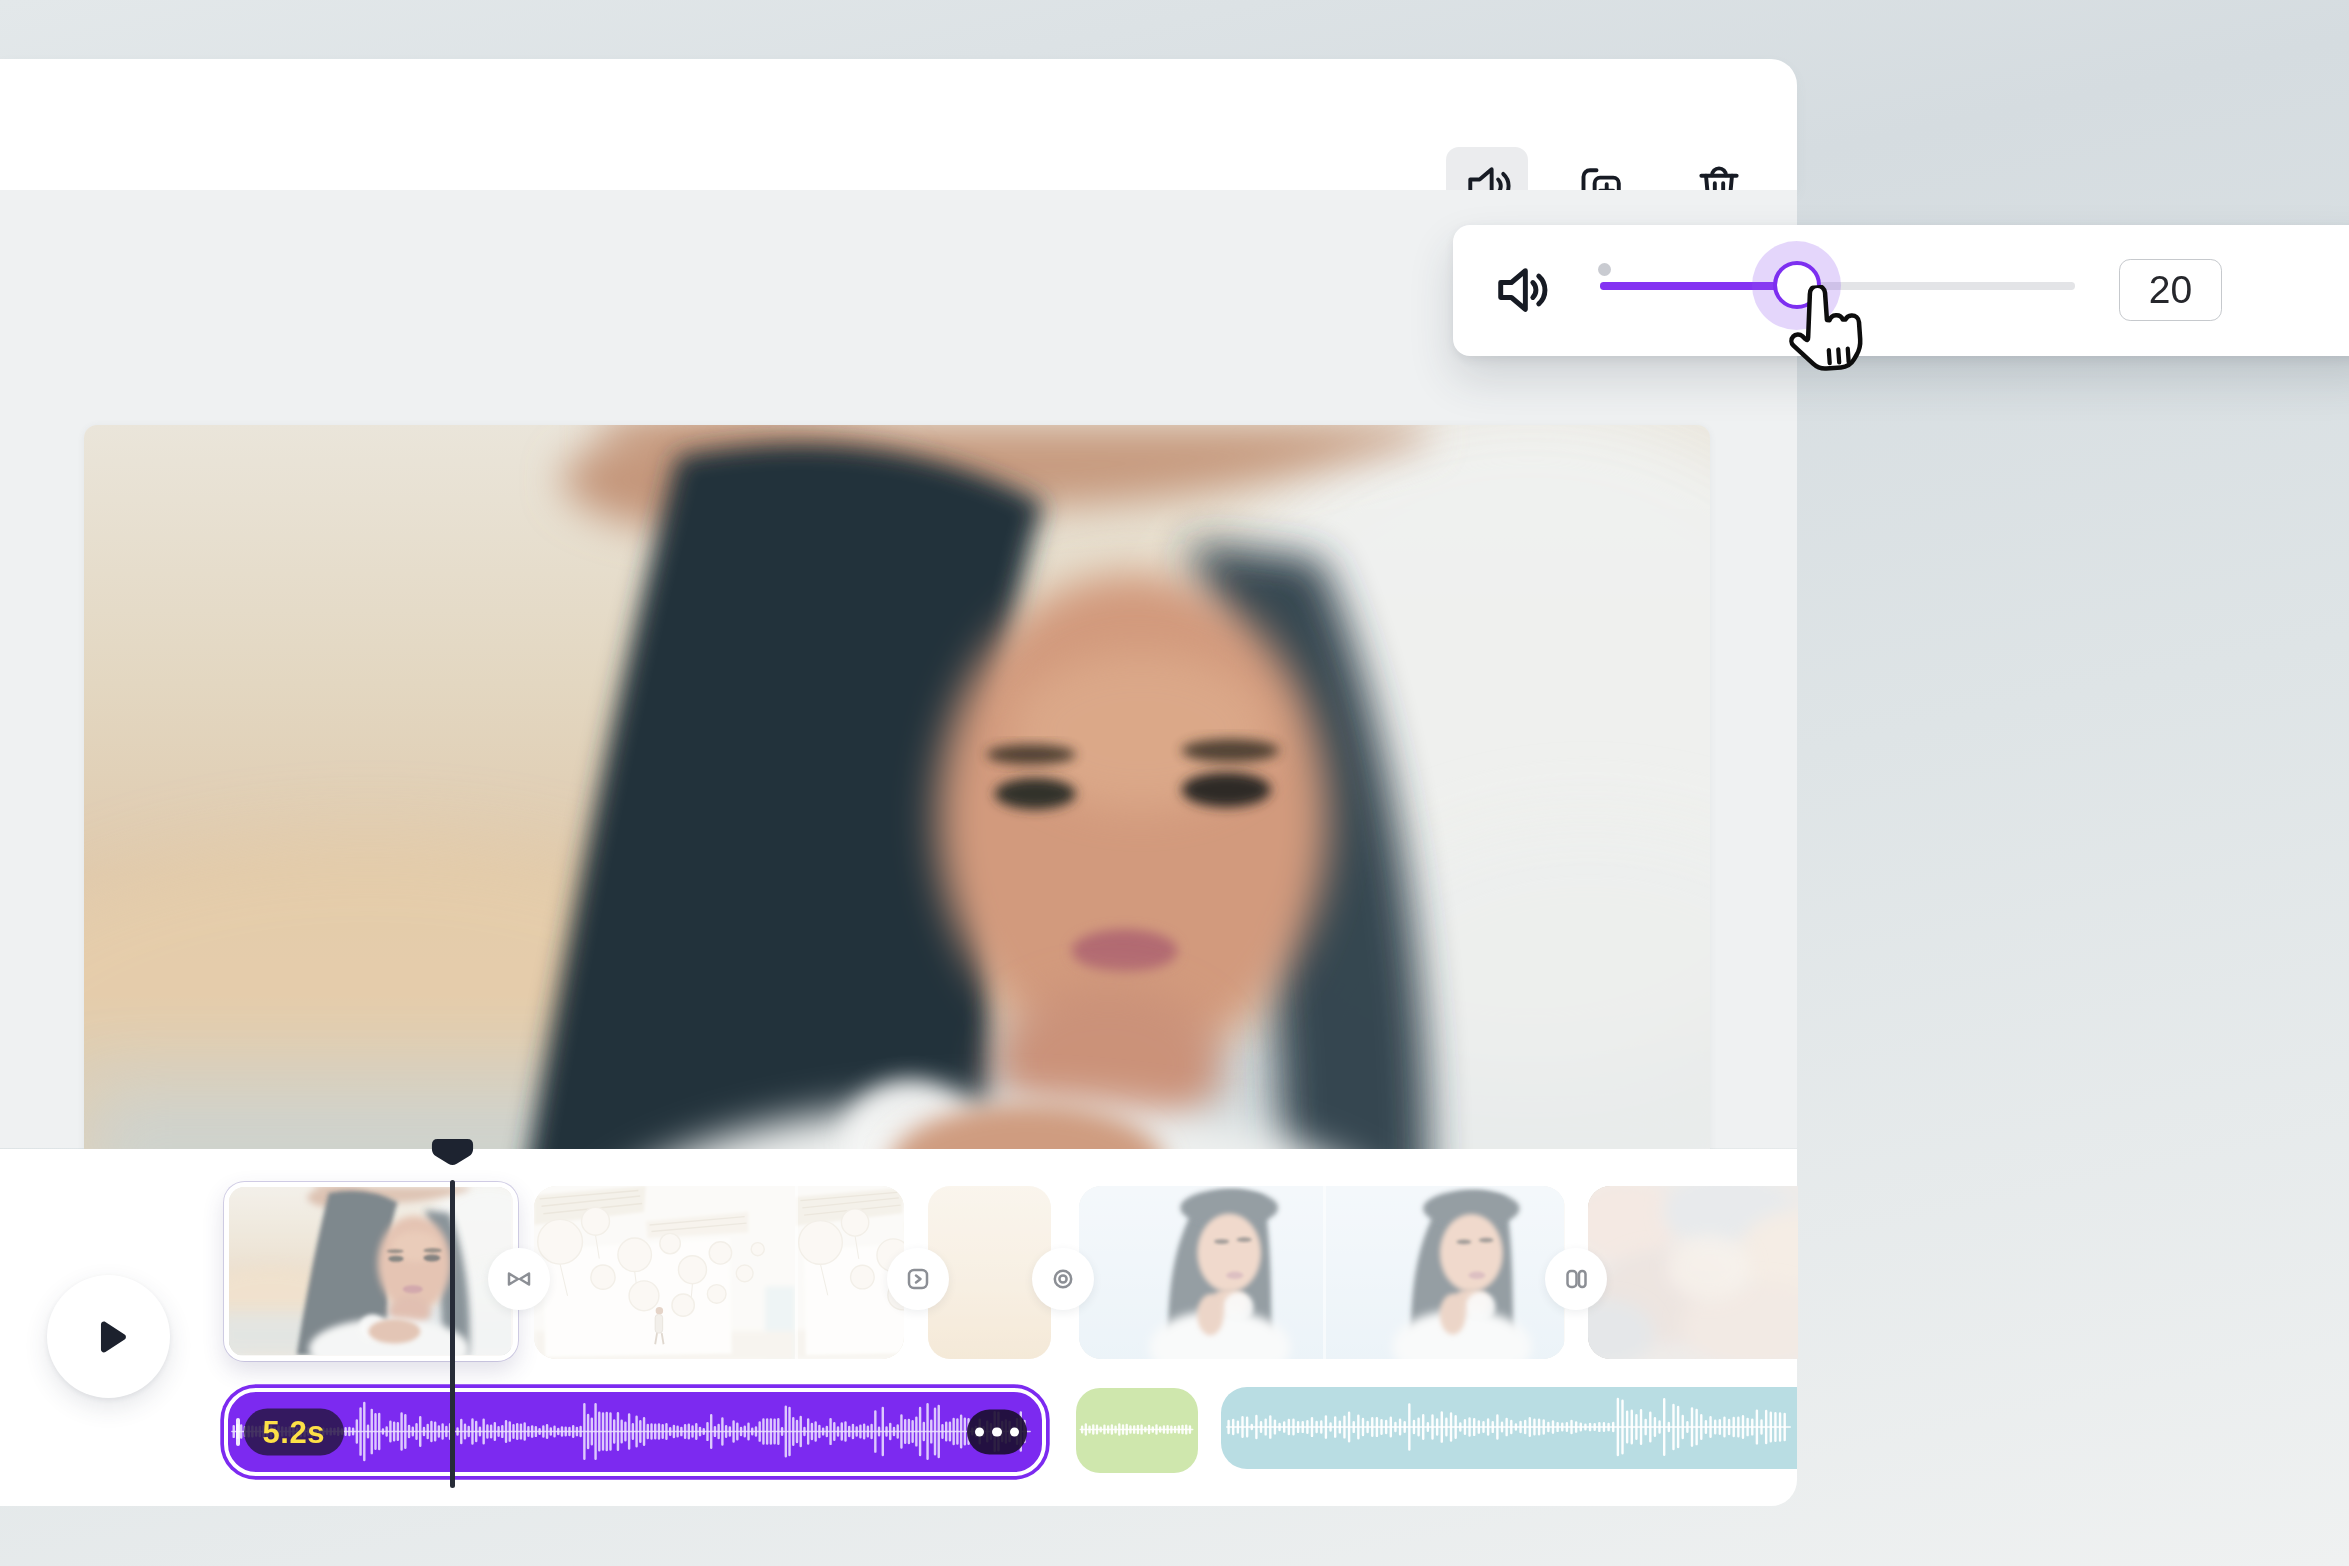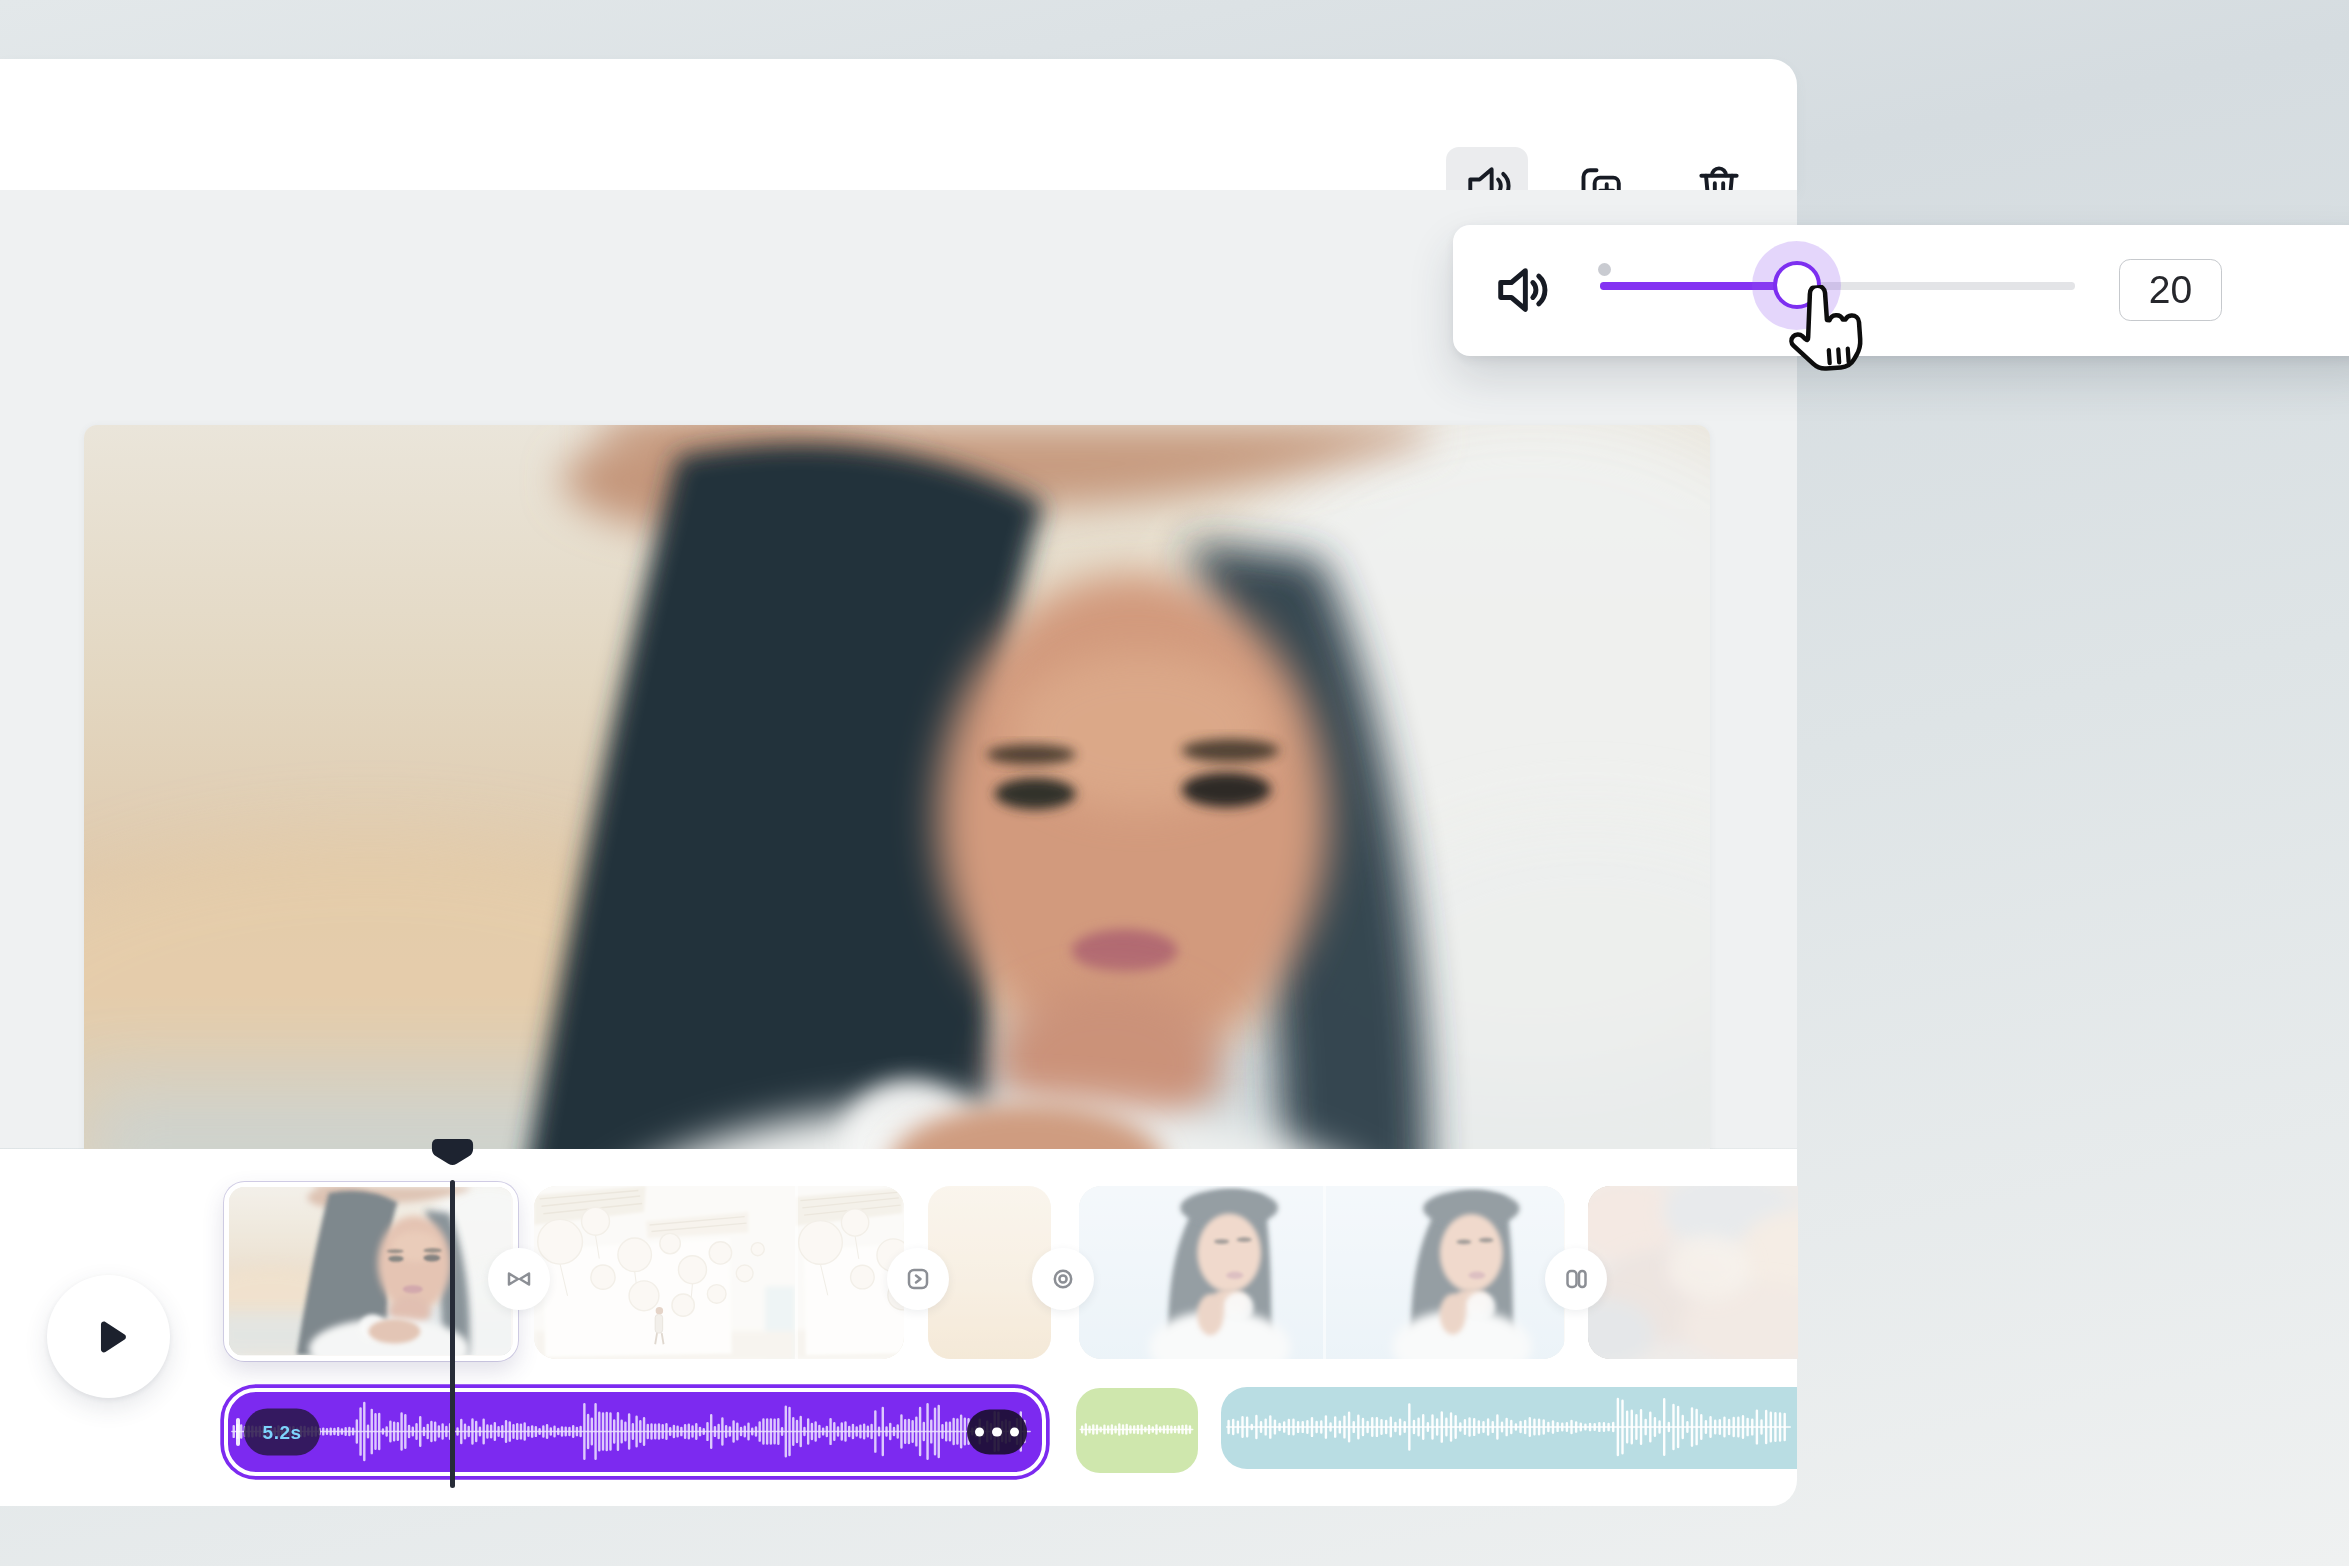--- a/index.html
+++ b/index.html
@@ -71,21 +71,21 @@
   .audio-clip{overflow:hidden;}
   .audio-purple{left:224px;top:1388px;width:822px;height:88px;box-sizing:border-box;background:#7c2af0;
     border:4.7px solid #fff;border-radius:32px;box-shadow:0 0 0 3.7px #7c2af0;color:rgba(238,229,255,.85);}
   .audio-green{left:1076px;top:1388px;width:122px;height:85px;background:#cfe7ad;border-radius:24px;color:rgba(255,255,255,.9);}
   .audio-cyan{left:1221px;top:1387px;width:576px;height:82px;background:#b9dde3;border-radius:26px 0 0 26px;color:rgba(255,255,255,.95);}
   .audio-clip svg{position:absolute;left:1.9px;top:1.9px;}
   .trim-notch{position:absolute;left:7.5px;top:50%;transform:translateY(-50%);width:4.7px;height:28px;
     background:rgba(255,255,255,.9);border-radius:2.8px;}
   .duration-badge{position:absolute;left:16px;top:50%;transform:translateY(-50%);height:47px;padding:0 18.6px;
     background:rgba(40,22,70,.85);border-radius:931px;display:flex;align-items:center;
-    color:#7dd3fc;font-size:19px;font-weight:700;letter-spacing:0.5px;}
+    color:#fde047;font-size:31px;font-weight:700;letter-spacing:0.5px;}
   .more-btn{position:absolute;right:15px;top:50%;transform:translateY(-50%);width:60px;height:45px;
     background:rgba(26,13,46,.9);border-radius:931px;display:flex;align-items:center;justify-content:center;gap:8.4px;cursor:pointer;}
   .more-btn i{width:9.3px;height:9.3px;border-radius:50%;background:#fff;}
   .hidden-defs{position:absolute;width:0;height:0;overflow:hidden;}
 </style>
 </head>
 <body>
 
 <svg class="hidden-defs" aria-hidden="true">
   <defs>

